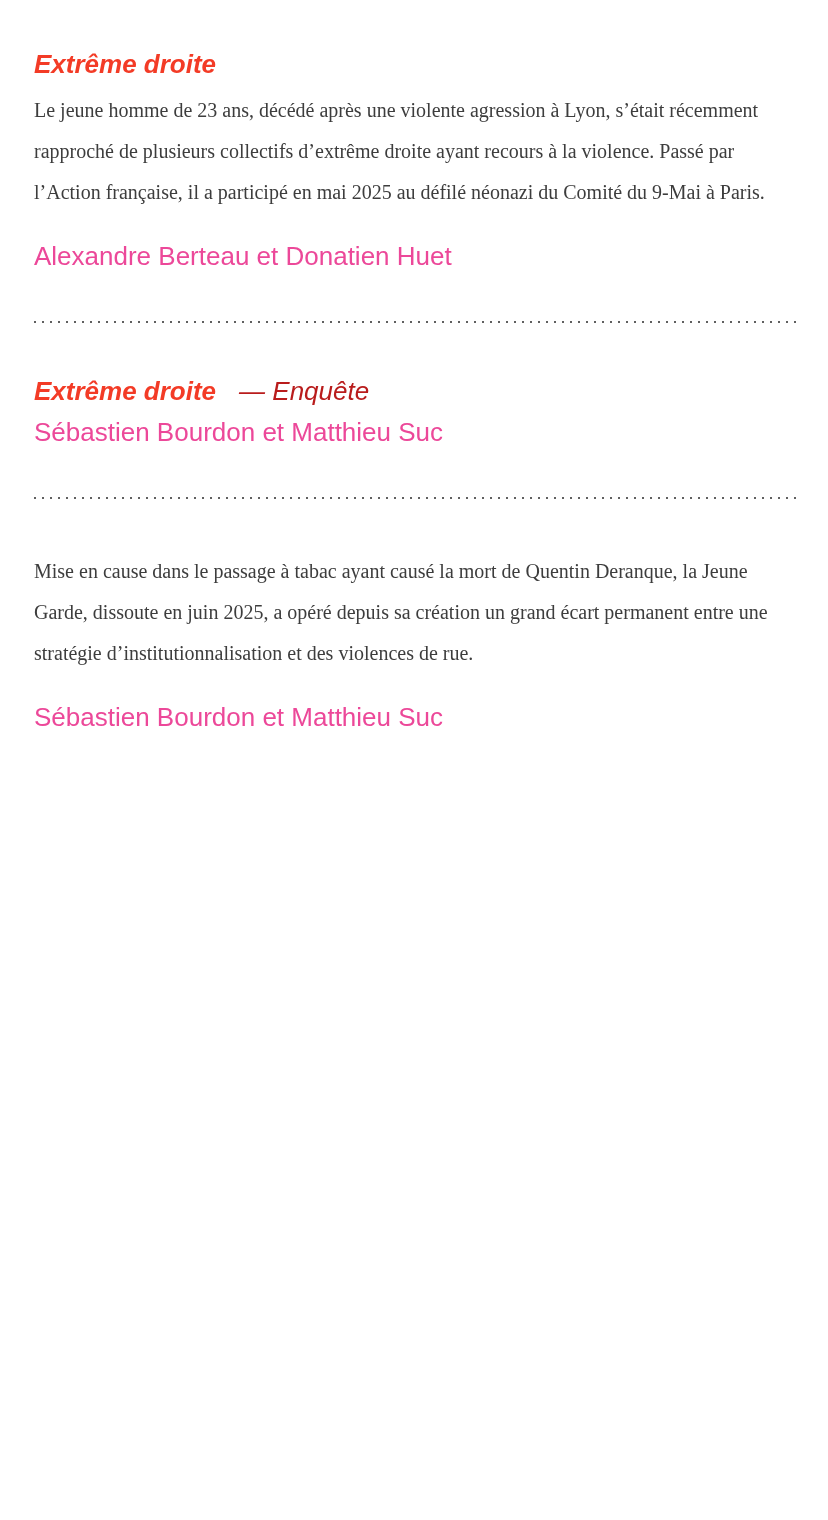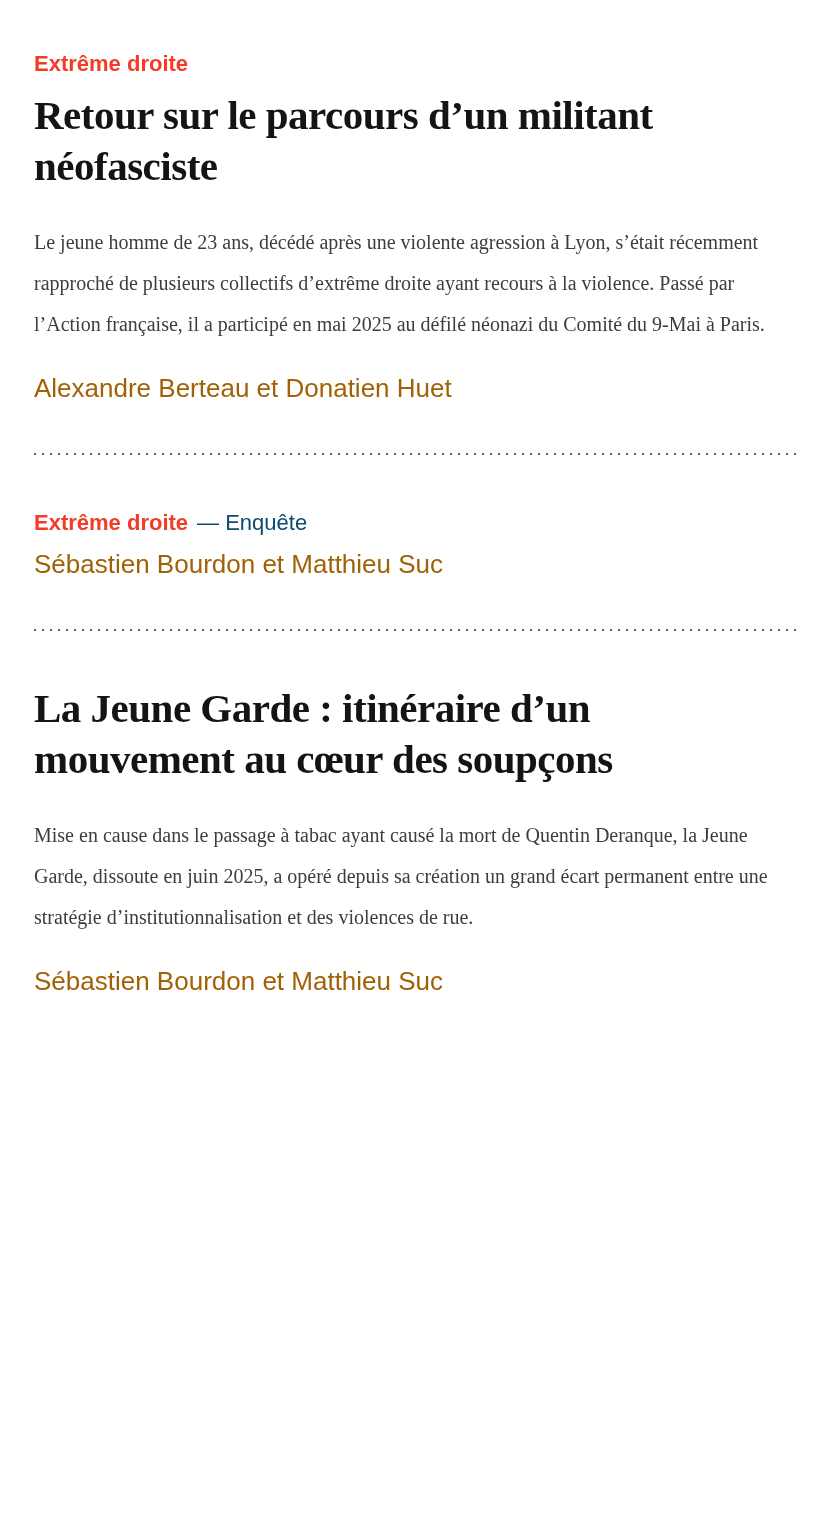--- a/index.html
+++ b/index.html
@@ -6,35 +6,36 @@
   html, body { background: #ffffff; }
   body {
     width: 828px;
     min-height: 1520px;
     font-family: "Liberation Sans", sans-serif;
     padding: 48px 32px 35px 34px;
     overflow: hidden;
   }
   .article { display: block; }
   .category-line {
-    font-size: 22px;
+    font-size: 26px;
     line-height: 32px;
     margin-bottom: 10px;
     font-weight: 700;
+    font-style: italic;
   }
   .category {
     color: #f33b26;
     font-weight: 700;
     text-decoration: none;
     cursor: pointer;
   }
   .genre {
-    color: #0c4a6e;
+    color: #b91c1c;
     font-weight: 400;
-    margin-left: 9px;
+    margin-left: 23px;
   }
   .title {
     font-family: "Liberation Serif", serif;
     font-weight: 700;
     font-size: 41px;
     line-height: 51px;
     color: #141414;
     letter-spacing: -0.5px;
     margin-bottom: 30px;
     max-width: 760px;
@@ -44,52 +45,50 @@
     font-family: "Liberation Serif", serif;
     font-size: 20px;
     line-height: 41px;
     color: #3d3d3d;
     max-width: 748px;
     margin-bottom: 28px;
   }
   .authors {
     font-size: 26px;
     line-height: 30px;
-    color: #a16207;
+    color: #ec4899;
   }
   .divider {
     height: 2px;
     margin: 50px 0 52px 0;
     background-image: repeating-linear-gradient(
       to right,
       #606060 0px, #606060 2px,
       transparent 2px, transparent 8px
     );
   }
 </style>
 </head>
 <body>
 
 <article class="article">
   <p class="category-line">
     <span class="category">Extrême droite</span>
   </p>
-  <h2 class="title">Retour sur le parcours d’un militant néofasciste</h2>
   <p class="description">Le jeune homme de 23 ans, décédé après une violente agression à Lyon, s’était récemment rapproché de plusieurs collectifs d’extrême droite ayant recours à la violence. Passé par l’Action française, il a participé en mai 2025 au défilé néonazi du Comité du 9-Mai à Paris.</p>
   <p class="authors">Alexandre Berteau et Donatien Huet</p>
 </article>
 
 <div class="divider"></div>
 
 <article class="article">
   <p class="category-line">
     <span class="category">Extrême droite</span><span class="genre">— Enquête</span>
   </p>
   <p class="authors">Sébastien Bourdon et Matthieu Suc</p>
 </article>
 
 <div class="divider"></div>
 
 <article class="article">
-  <h2 class="title">La Jeune Garde : itinéraire d’un mouvement au cœur des soupçons</h2>
   <p class="description">Mise en cause dans le passage à tabac ayant causé la mort de Quentin Deranque, la Jeune Garde, dissoute en juin 2025, a opéré depuis sa création un grand écart permanent entre une stratégie d’institutionnalisation et des violences de rue.</p>
   <p class="authors">Sébastien Bourdon et Matthieu Suc</p>
 </article>
 
 </body></html>

